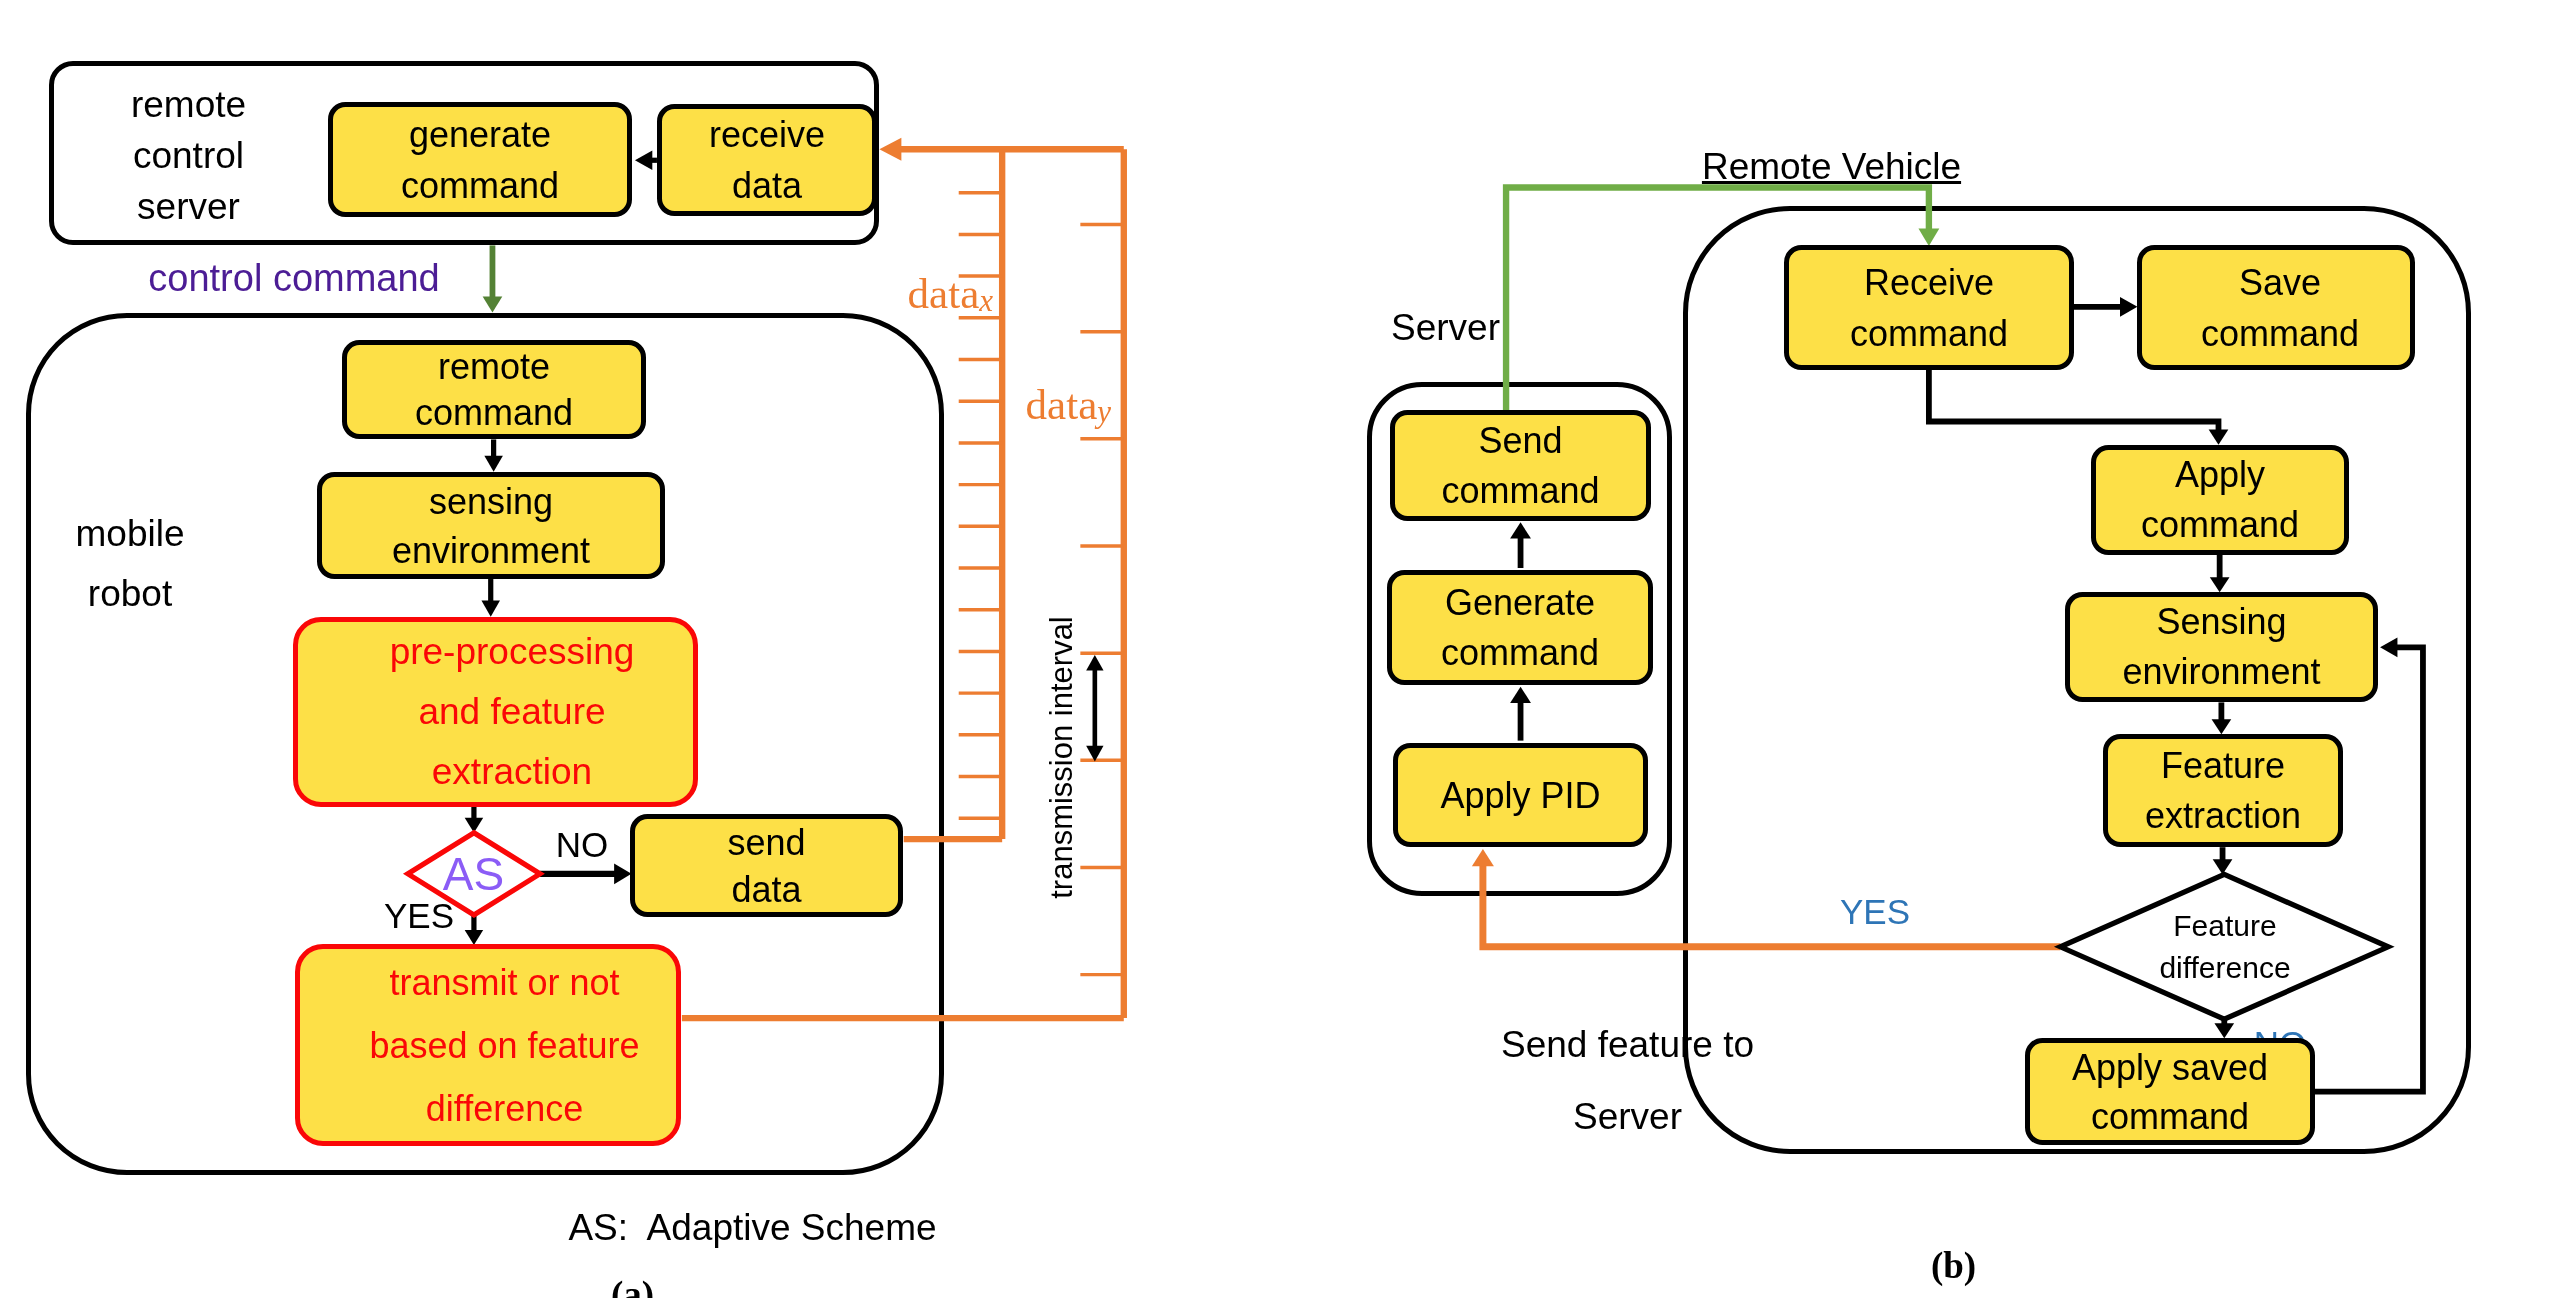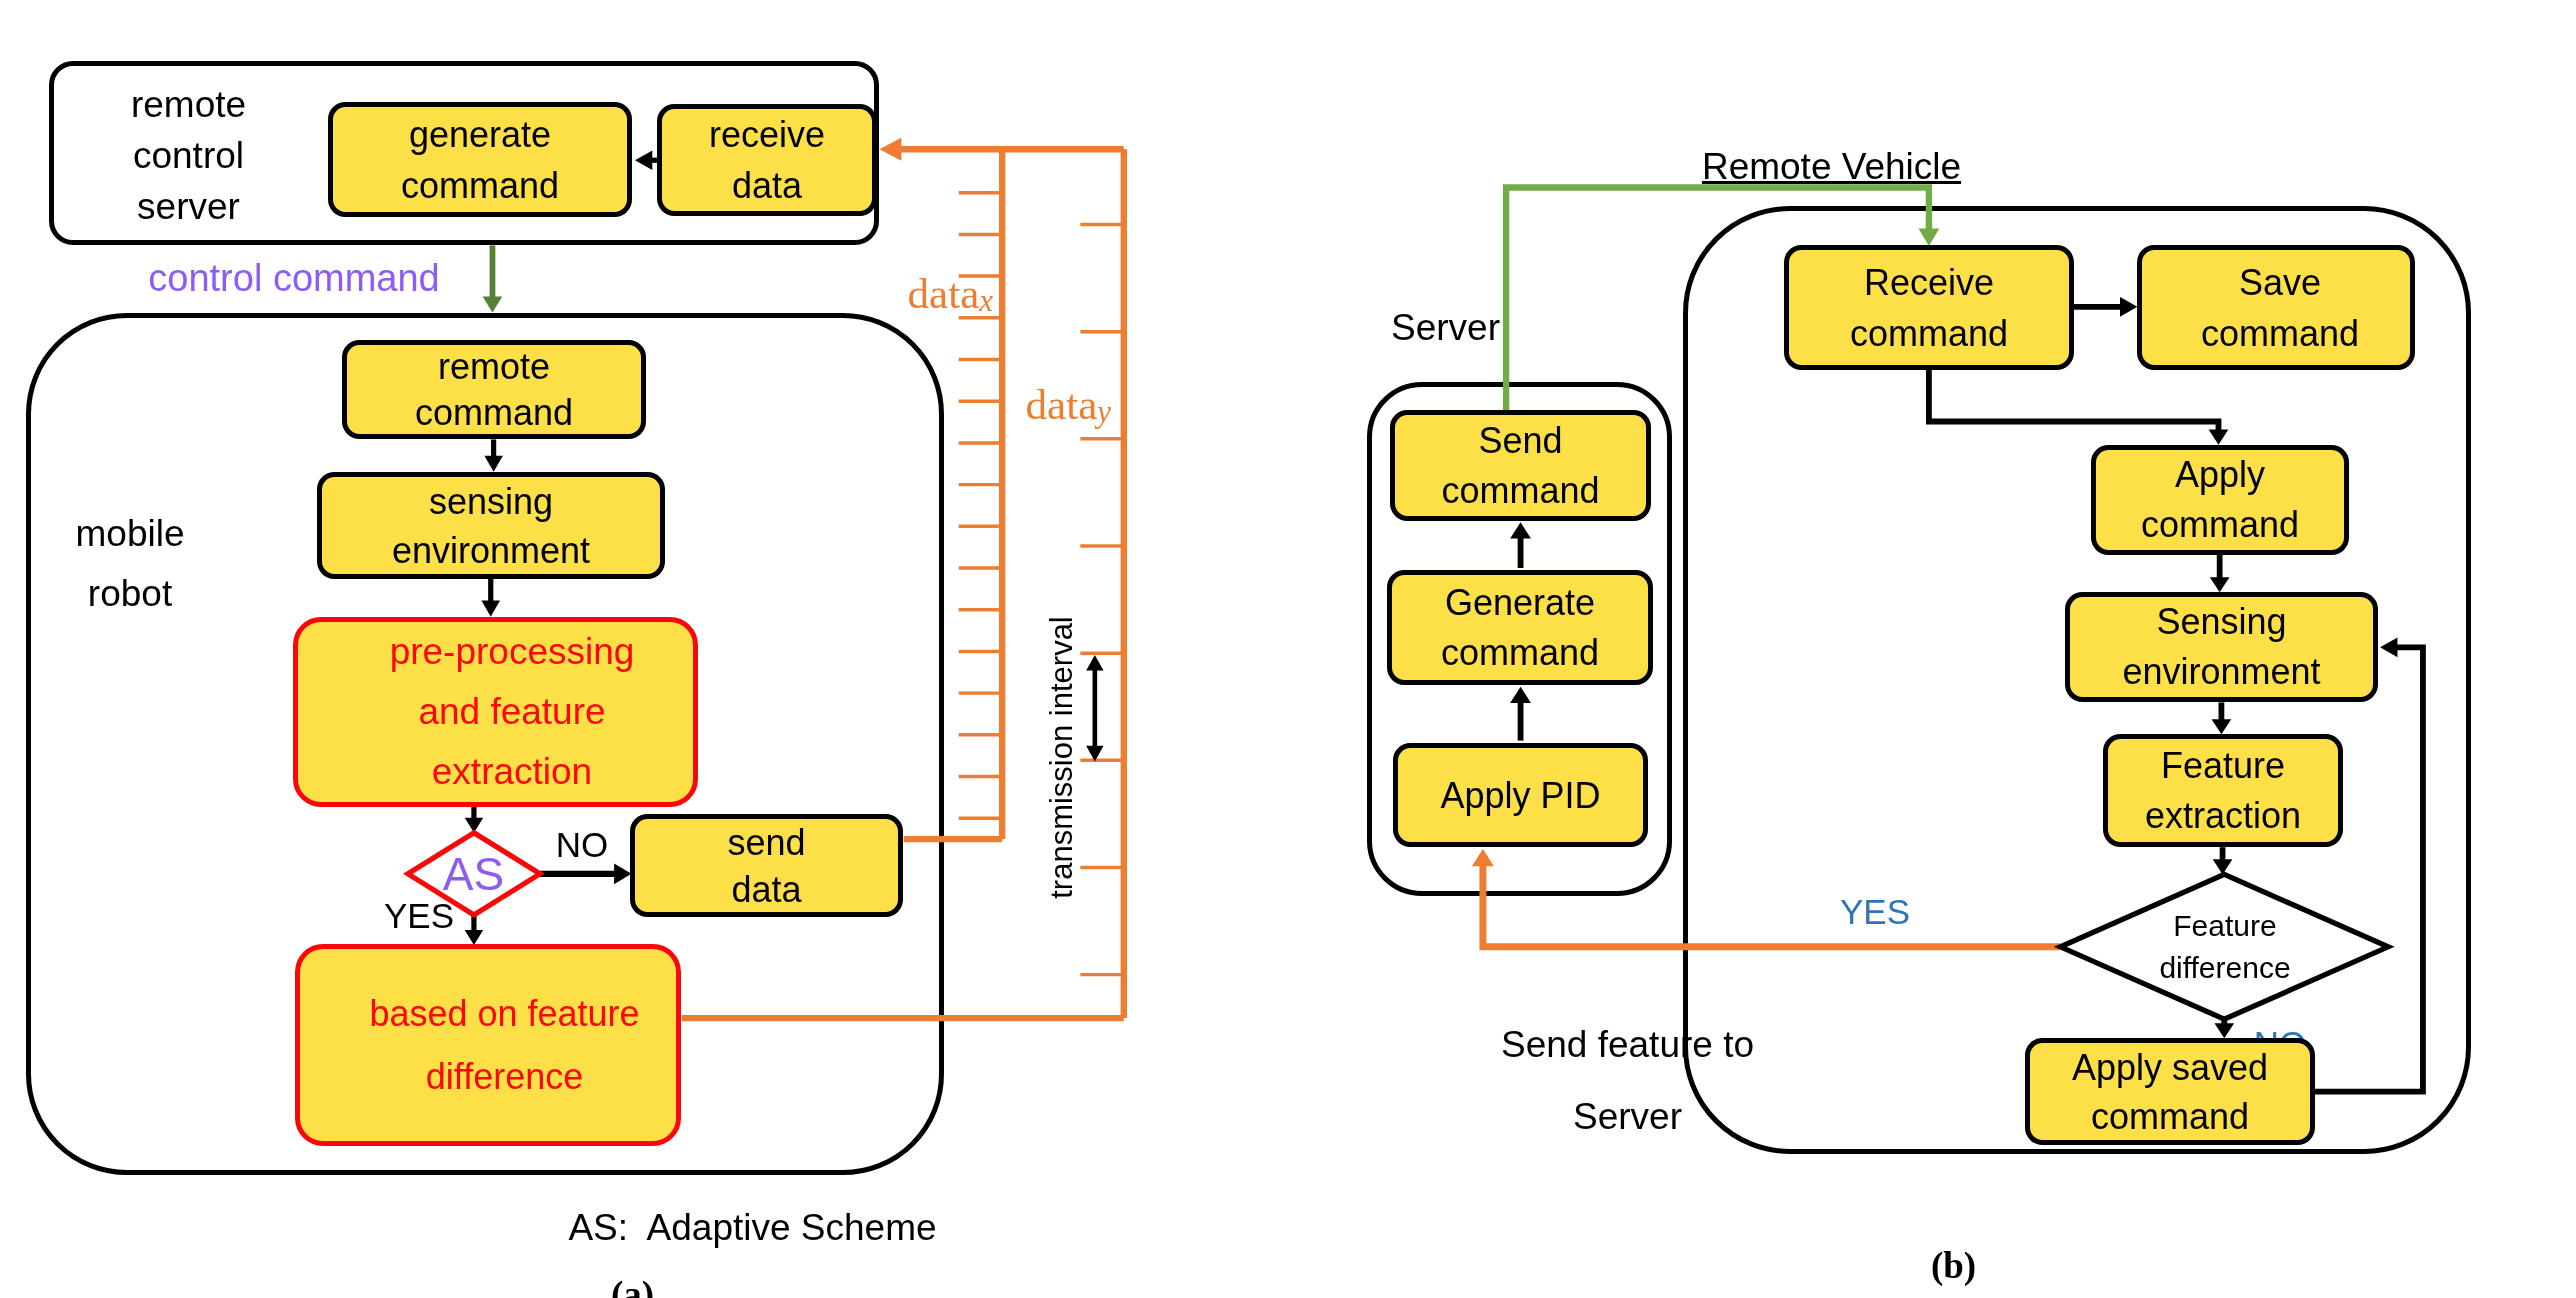--- a/index.html
+++ b/index.html
@@ -132,21 +132,21 @@
   <div class="bx" style="left:328px;top:57px;width:304px;height:115px;">
     <span class="ln">generate</span>
     <span class="ln">command</span>
   </div>
 
   <div class="bx" style="left:657px;top:59px;width:220px;height:112px;">
     <span class="ln">receive</span>
     <span class="ln">data</span>
   </div>
 
-  <div class="lbl" style="left:107px;top:210px;width:374px;height:47px;font-size:38px;color:#8b5cf6;">
+  <div class="lbl" style="left:107px;top:210px;width:374px;height:47px;font-size:38px;color:#4c1d95;">
       <span>control command</span>
     </div>
 
   <div class="lbl" style="left:49px;top:463px;width:162px;height:116px;font-size:37px;line-height:60px;justify-content:flex-end;">
     <span class="ln">mobile</span>
     <span class="ln">robot</span>
   </div>
 
   <div class="bx" style="left:342px;top:295px;width:304px;height:99px;line-height:46px;">
     <span class="ln">remote</span>
@@ -175,20 +175,21 @@
   <div class="lbl" style="left:377px;top:850px;width:84px;height:41px;font-size:35px;">
       <span>YES</span>
     </div>
 
   <div class="bx" style="left:630px;top:769px;width:273px;height:103px;line-height:47px;">
     <span class="ln">send</span>
     <span class="ln">data</span>
   </div>
 
   <div class="bx red" style="left:295px;top:899px;width:386px;height:202px;line-height:63px;">
+    <span class="ln">transmit or not</span>
     <span class="ln">based on feature</span>
     <span class="ln">difference</span>
   </div>
 
   <div class="lbl serif" style="left:811px;top:222px;width:182px;height:52px;font-size:43px;color:#ED7D31;flex-direction:row;justify-content:flex-end;">
     <span>data</span>
       <span style="font-size:31px;font-style:italic;align-self:flex-end;">x</span>
   </div>
 
   <div class="lbl serif" style="left:927px;top:333px;width:184px;height:52px;font-size:43px;color:#ED7D31;flex-direction:row;justify-content:flex-end;">

